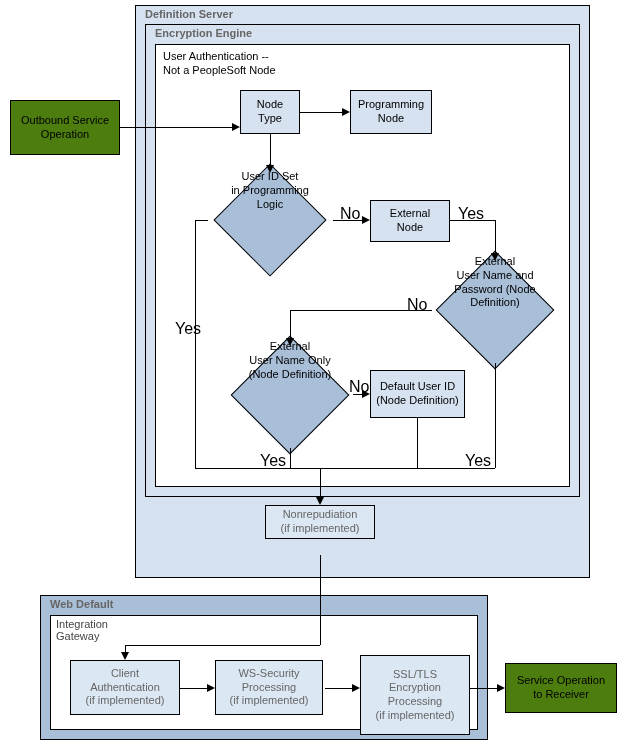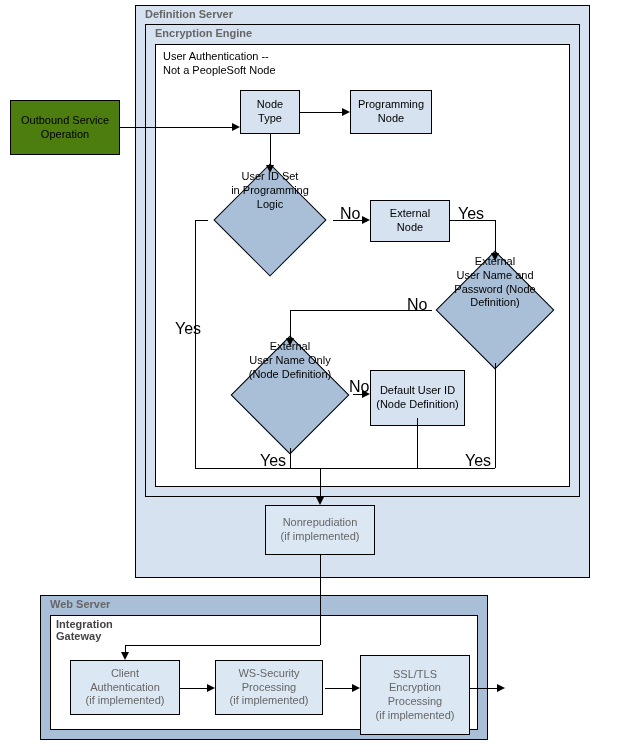--- a/index.html
+++ b/index.html
@@ -38,56 +38,58 @@
 <div class="lbl" style="left:145px;top:8px">Definition Server</div>
 
 <div class="box-outer" style="left:145px;top:24px;width:435px;height:473px;background:#d6e2ef"></div>
 <div class="lbl" style="left:155px;top:27px">Encryption Engine</div>
 
 <div class="box-outer" style="left:155px;top:44px;width:415px;height:443px;background:#fff"></div>
 <div class="box-inner-title" style="left:163px;top:50px;white-space:pre-line">User Authentication --
 Not a PeopleSoft Node</div>
 
 <div class="box-outer" style="left:40px;top:595px;width:448px;height:145px;background:#a9bfd8"></div>
-<div class="lbl" style="left:50px;top:598px">Web Server</div>
+<div class="lbl" style="left:50px;top:598px">Web Default</div>
 
 <div class="box-outer" style="left:50px;top:615px;width:428px;height:115px;background:#fff"></div>
-<div class="lbl" style="left:56px;top:618px;white-space:pre-line;font-weight:bold;color:#444">Integration
+<div class="lbl" style="left:56px;top:618px;white-space:pre-line;font-weight:normal;color:#444">Integration
 Gateway</div>
 
 <div class="rect orange" style="left:10px;top:100px;width:110px;height:55px">
       <span>Outbound Service Operation</span>
     </div>
 
 <div class="rect" style="left:240px;top:90px;width:60px;height:44px;white-space:pre-line"><span>Node
 Type</span></div>
 
 <div class="rect" style="left:350px;top:90px;width:82px;height:44px;white-space:pre-line"><span>Programming
 Node</span></div>
 
 <div class="rect" style="left:370px;top:200px;width:80px;height:42px;white-space:pre-line"><span>External
 Node</span></div>
 
-<div class="rect" style="left:370px;top:370px;width:95px;height:56px;white-space:pre-line"><span>Default User ID
+<div class="rect" style="left:370px;top:370px;width:95px;height:48px;white-space:pre-line"><span>Default User ID
 (Node Definition)</span></div>
 
-<div class="rect pale" style="left:265px;top:505px;width:110px;height:50px;white-space:pre-line"><span>Nonrepudiation
+<div class="rect pale" style="left:265px;top:505px;width:110px;height:34px;white-space:pre-line"><span>Nonrepudiation
 (if implemented)</span></div>
 
 <div class="rect pale" style="left:70px;top:660px;width:110px;height:55px;white-space:pre-line"><span>Client
 Authentication
 (if implemented)</span></div>
 <div class="rect pale" style="left:215px;top:660px;width:108px;height:55px;white-space:pre-line"><span>WS-Security
 Processing
 (if implemented)</span></div>
 <div class="rect pale" style="left:360px;top:655px;width:110px;height:80px;white-space:pre-line"><span>SSL/TLS
 Encryption
 Processing
 (if implemented)</span></div>
 
+<div class="rect orange" style="left:505px;top:663px;width:112px;height:50px;white-space:pre-line"><span>Service Operation
+to Receiver</span></div>
 
 <div class="wrap" style="left:205px;top:170px;width:130px;height:100px">
   <div class="rot" style="width:80px;height:80px"></div>
   <div class="dlabel">
         <span style="white-space:pre-line">User ID Set
 in Programming
 Logic</span>
       </div>
 </div>
 

